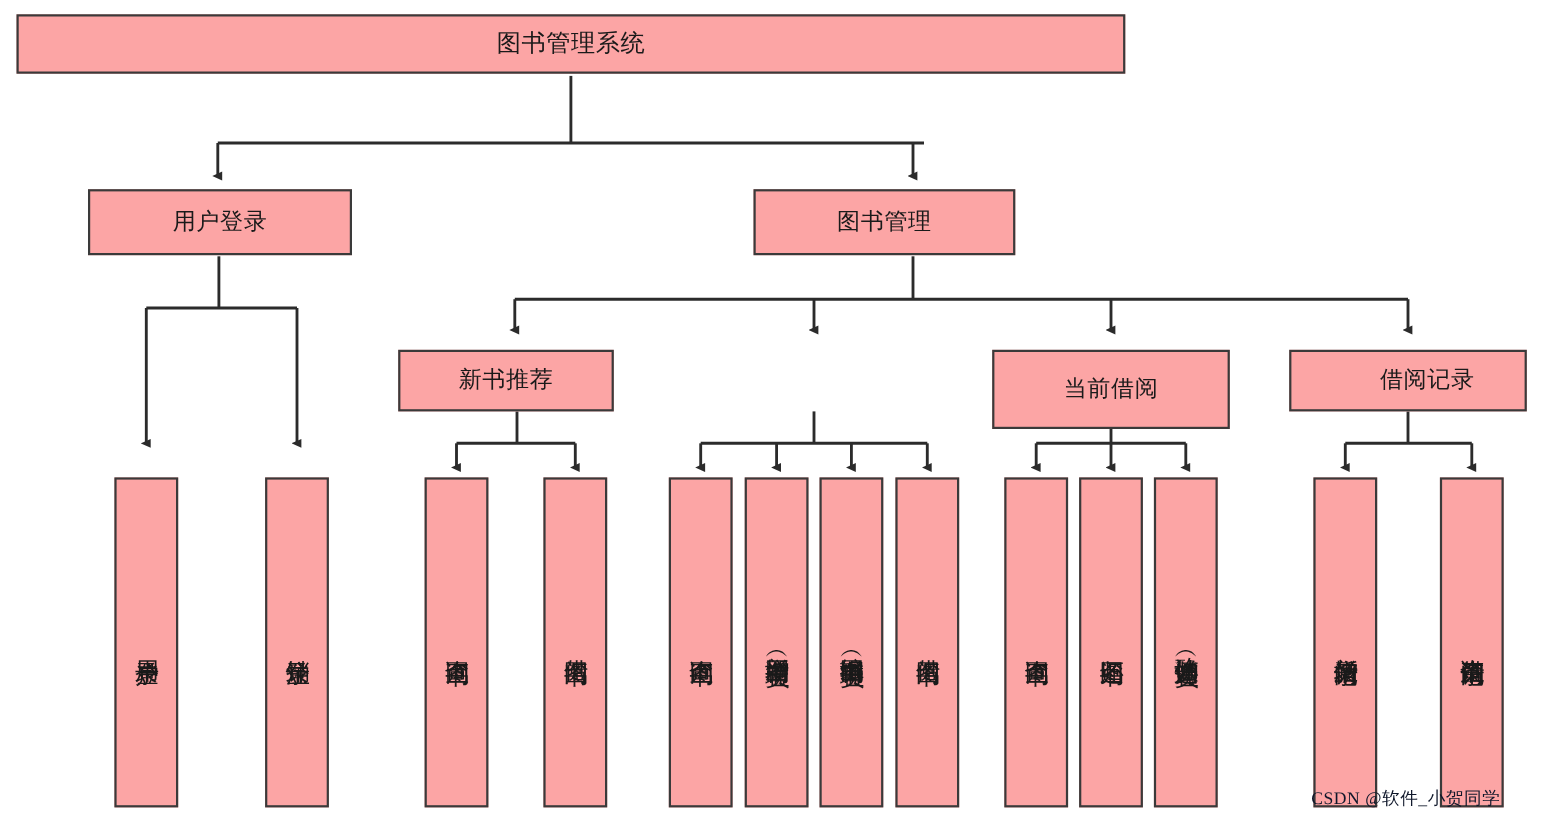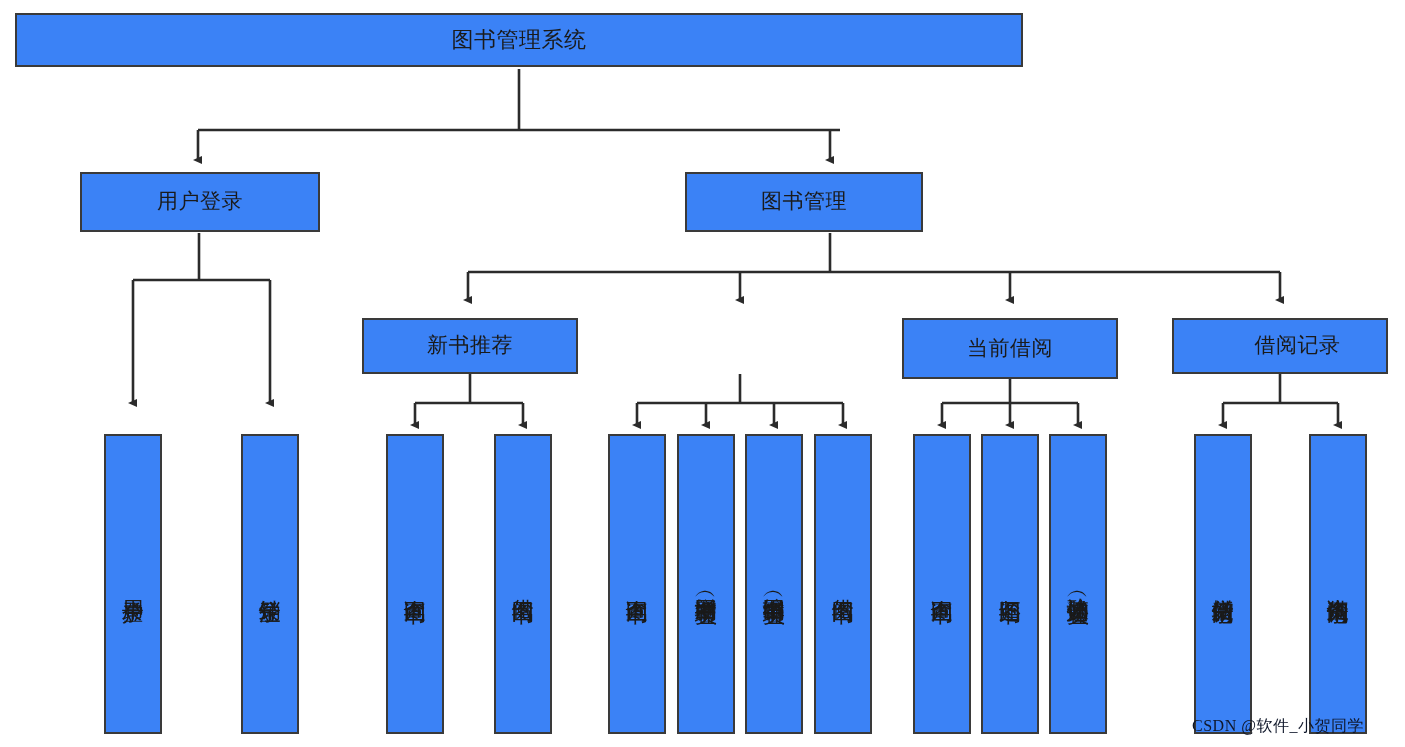--- a/index.html
+++ b/index.html
@@ -19,21 +19,21 @@
     position: absolute;
     left: 0;
     top: 0;
     width: 1405px;
     height: 747px;
     pointer-events: none;
   }
   .node {
     position: absolute;
     box-sizing: border-box;
-    background: #3b82f6;
+    background: #fca5a5;
     border: 2px solid #3a3a3a;
     display: flex;
     align-items: center;
     justify-content: center;
     color: #1a1a1a;
   }
   .node.horiz {
     font-size: 21px;
     line-height: 1.2;
     letter-spacing: 0.5px;
@@ -123,24 +123,24 @@
     <span>图书管理系统</span>
   </div>
 
   <div class="node horiz" style="left:80px; top:172px; width:240px; height:60px;">
     <span>用户登录</span>
   </div>
   <div class="node horiz" style="left:685px; top:172px; width:238px; height:60px;">
     <span>图书管理</span>
   </div>
 
-  <div class="node horiz" style="left:362px; top:318px; width:216px; height:56px;">
+  <div class="node horiz" style="left:362px; top:318px; width:196px; height:56px;">
     <span>新书推荐</span>
   </div>
-  <div class="node horiz" style="left:902px; top:318px; width:216px; height:61px;">
+  <div class="node horiz" style="left:902px; top:318px; width:216px; height:72px;">
     <span>当前借阅</span>
   </div>
   <div class="node horiz" style="left:1172px; top:318px; width:216px; height:56px;padding-left:35px;">
     <span>借阅记录</span>
   </div>
 
   <div class="node vert" style="left:104px; top:434px; width:58px; height:300px;">
     <span class="vlabel">用户登录</span>
   </div>
   <div class="node vert" style="left:241px; top:434px; width:58px; height:300px;">

